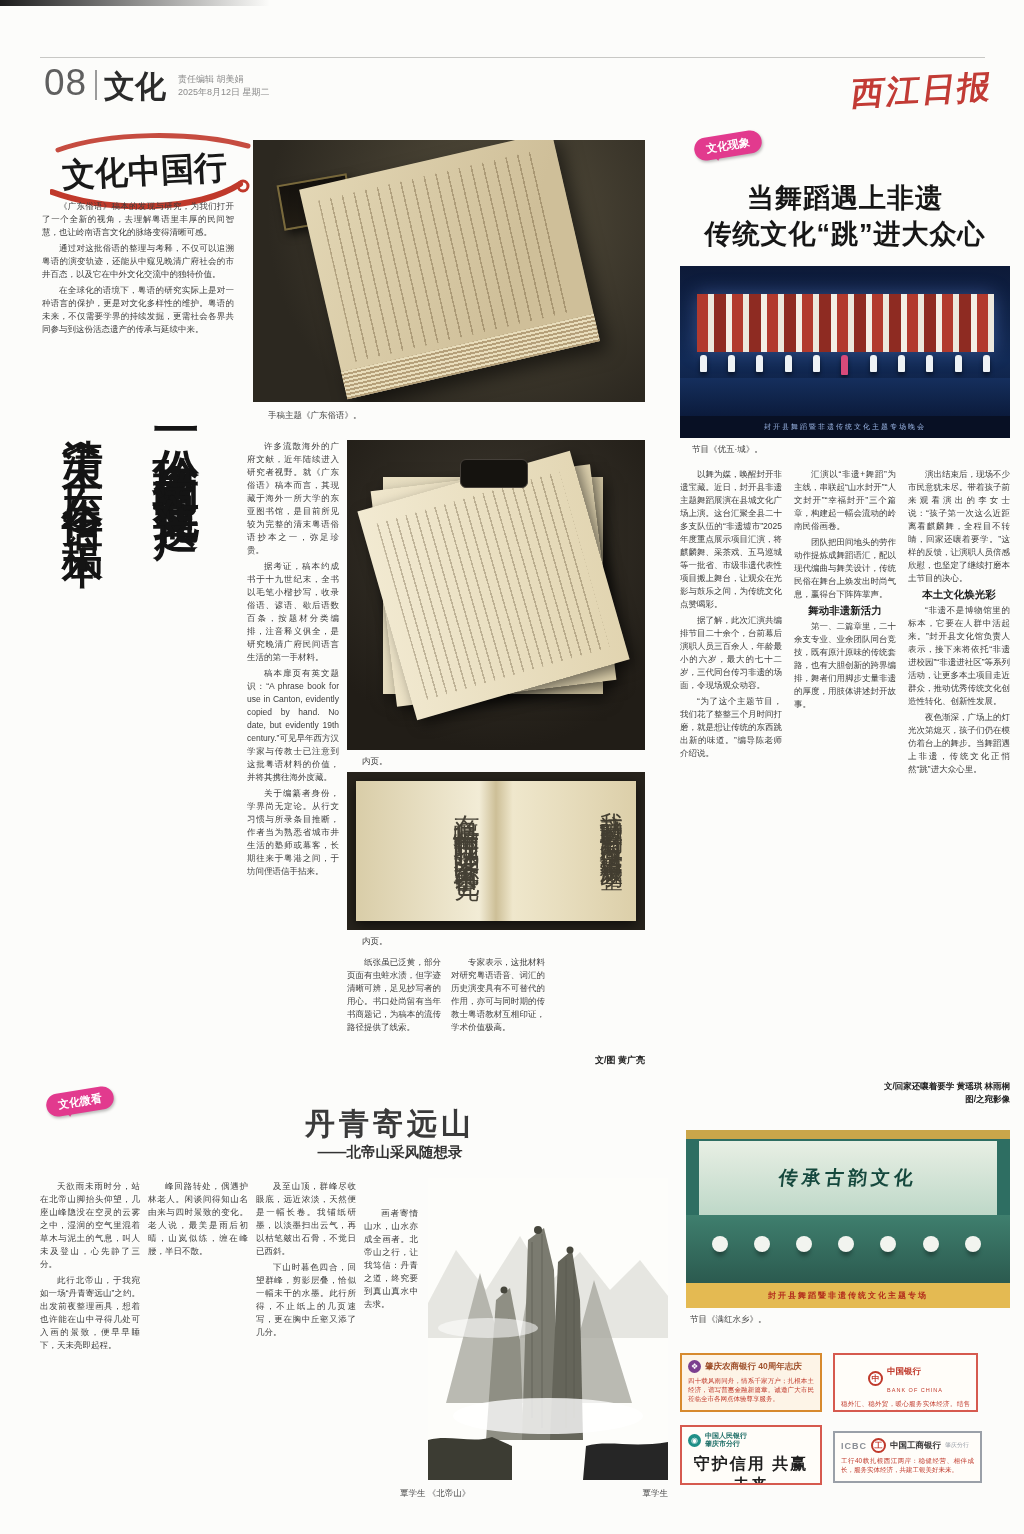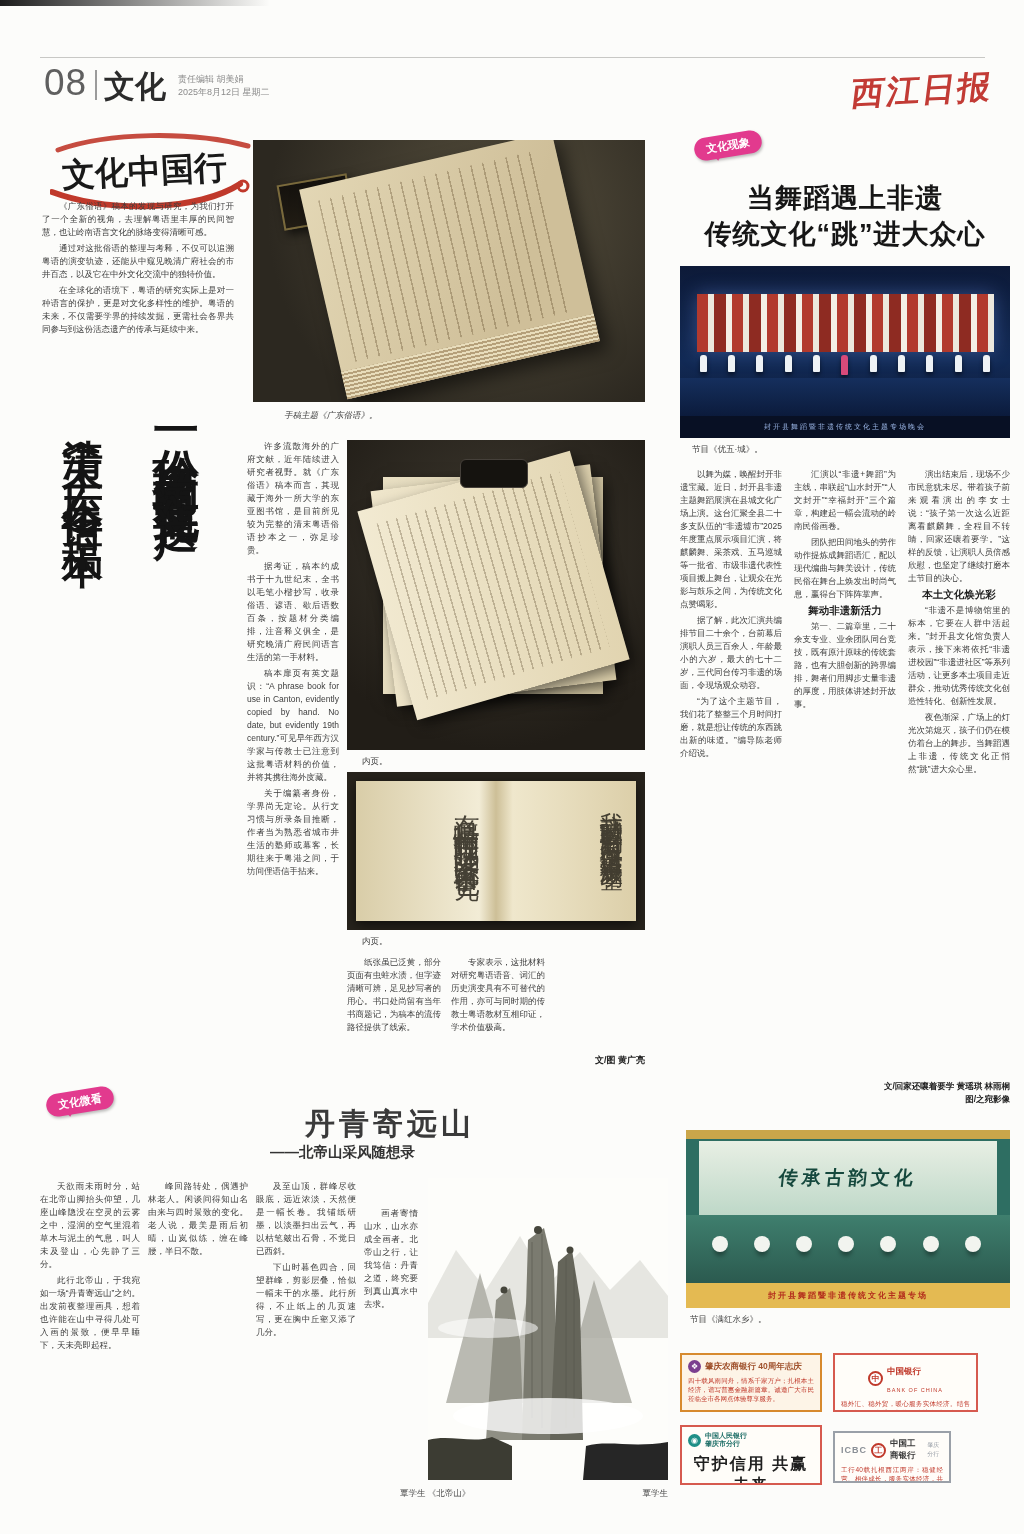--- a/index.html
+++ b/index.html
@@ -82,29 +82,29 @@
   
   .badge{display:inline-block;background:#e23a8e;color:#fff;font-size:11px;font-weight:bold;
          padding:4px 12px;border-radius:12px;transform:rotate(-9deg);position:relative;box-shadow:1px 2px 3px rgba(0,0,0,.25);}
   .badge:after{content:"";position:absolute;left:16px;bottom:-8px;border:6px solid transparent;border-top:8px solid #e23a8e;}
   
   .rtitle{left:680px;width:330px;text-align:center;font-weight:bold;color:#161616;font-size:27px;letter-spacing:1px;}
   #credit-main{left:540px;top:1054px;width:105px;text-align:right;font-weight:bold;font-size:9px;color:#222;}
   #r-credits{left:794px;top:1080px;width:216px;text-align:right;font-weight:bold;font-size:8.5px;line-height:13px;color:#222;}
   
   #essay-title{left:270px;top:1104px;width:240px;text-align:center;font-size:30px;font-weight:bold;color:#3a3a3a;letter-spacing:4px;}
-  #essay-sub{left:270px;top:1143px;width:240px;text-align:left;font-size:14.5px;font-weight:bold;color:#333;}
+  #essay-sub{left:270px;top:1143px;width:240px;text-align:center;font-size:14.5px;font-weight:bold;color:#333;}
   #painting{left:428px;top:1178px;width:240px;height:302px;background:#fdfdfa;}
   #paint-caption{left:400px;top:1488px;width:268px;display:flex;justify-content:space-between;font-size:8.5px;color:#4a4a4a;}
   
   .ad{position:absolute;background:#fffdf9;box-sizing:border-box;padding:5px 6px;overflow:hidden;}
   #ad1{left:680px;top:1353px;width:142px;height:59px;border:2px solid #d78a2e;background:#fdf4e7;}
   #ad2{left:833px;top:1353px;width:145px;height:59px;border:2px solid #d65a4f;}
   #ad3{left:680px;top:1425px;width:142px;height:60px;border:2px solid #d65a4f;}
-  #ad4{left:833px;top:1431px;width:118px;height:52px;border:2px solid #9aa0a8;}
+  #ad4{left:833px;top:1431px;width:149px;height:52px;border:2px solid #9aa0a8;}
   .ad-head{display:flex;align-items:center;gap:4px;margin-bottom:3px;}
   .ad-body{font-size:6.5px;line-height:9px;color:#c0392b;text-align:justify;}
   .logo-dot{display:inline-flex;align-items:center;justify-content:center;width:13px;height:13px;border-radius:50%;
             font-size:8px;color:#fff;flex:0 0 auto;}
   #ad1 .logo-dot{background:#7b3f8f;}
   #ad2 .logo-dot{background:#fff;border:2px solid #c0392b;color:#c0392b;font-weight:bold;width:11px;height:11px;}
   #ad3 .logo-dot{background:#1f8f87;}
   #ad4 .logo-dot{background:#fff;border:2px solid #c0392b;color:#c0392b;font-weight:bold;width:11px;height:11px;}
   .ad-title{font-size:8.5px;font-weight:bold;color:#a0522d;}
   #ad2 .ad-title{color:#c0392b;}
@@ -148,21 +148,21 @@
   <div class="abs vt" id="vt-prefix">清末《广东俗语》稿本：</div>
   <div class="abs vt" id="vt-main">一份珍贵的粤语文化遗产</div>
 
   <div class="photo" id="photo1">
     <div id="p1-ink"></div>
     <div id="p1-book">
       <div id="p1-lines"></div>
       <div id="p1-edge"></div>
     </div>
   </div>
-  <div class="abs cap" style="left:284px;top:410px;font-style:italic;">手稿主题《广东俗语》。</div>
+  <div class="abs cap" style="left:268px;top:410px;">手稿主题《广东俗语》。</div>
 
   <div class="abs col" style="left:247px;top:440px;width:92px;height:628px;">
     <p>许多流散海外的广府文献，近年陆续进入研究者视野。就《广东俗语》稿本而言，其现藏于海外一所大学的东亚图书馆，是目前所见较为完整的清末粤语俗语抄本之一，弥足珍贵。</p>
     <p>据考证，稿本约成书于十九世纪末，全书以毛笔小楷抄写，收录俗语、谚语、歇后语数百条，按题材分类编排，注音释义俱全，是研究晚清广府民间语言生活的第一手材料。</p>
     <p>稿本扉页有英文题识：“A phrase book for use in Canton, evidently copied by hand. No date, but evidently 19th century.”可见早年西方汉学家与传教士已注意到这批粤语材料的价值，并将其携往海外庋藏。</p>
     <p>关于编纂者身份，学界尚无定论。从行文习惯与所录条目推断，作者当为熟悉省城市井生活的塾师或幕客，长期往来于粤港之间，于坊间俚语信手拈来。</p>
   </div>
 
   <div class="photo" id="photo2">
     <div class="fan">

